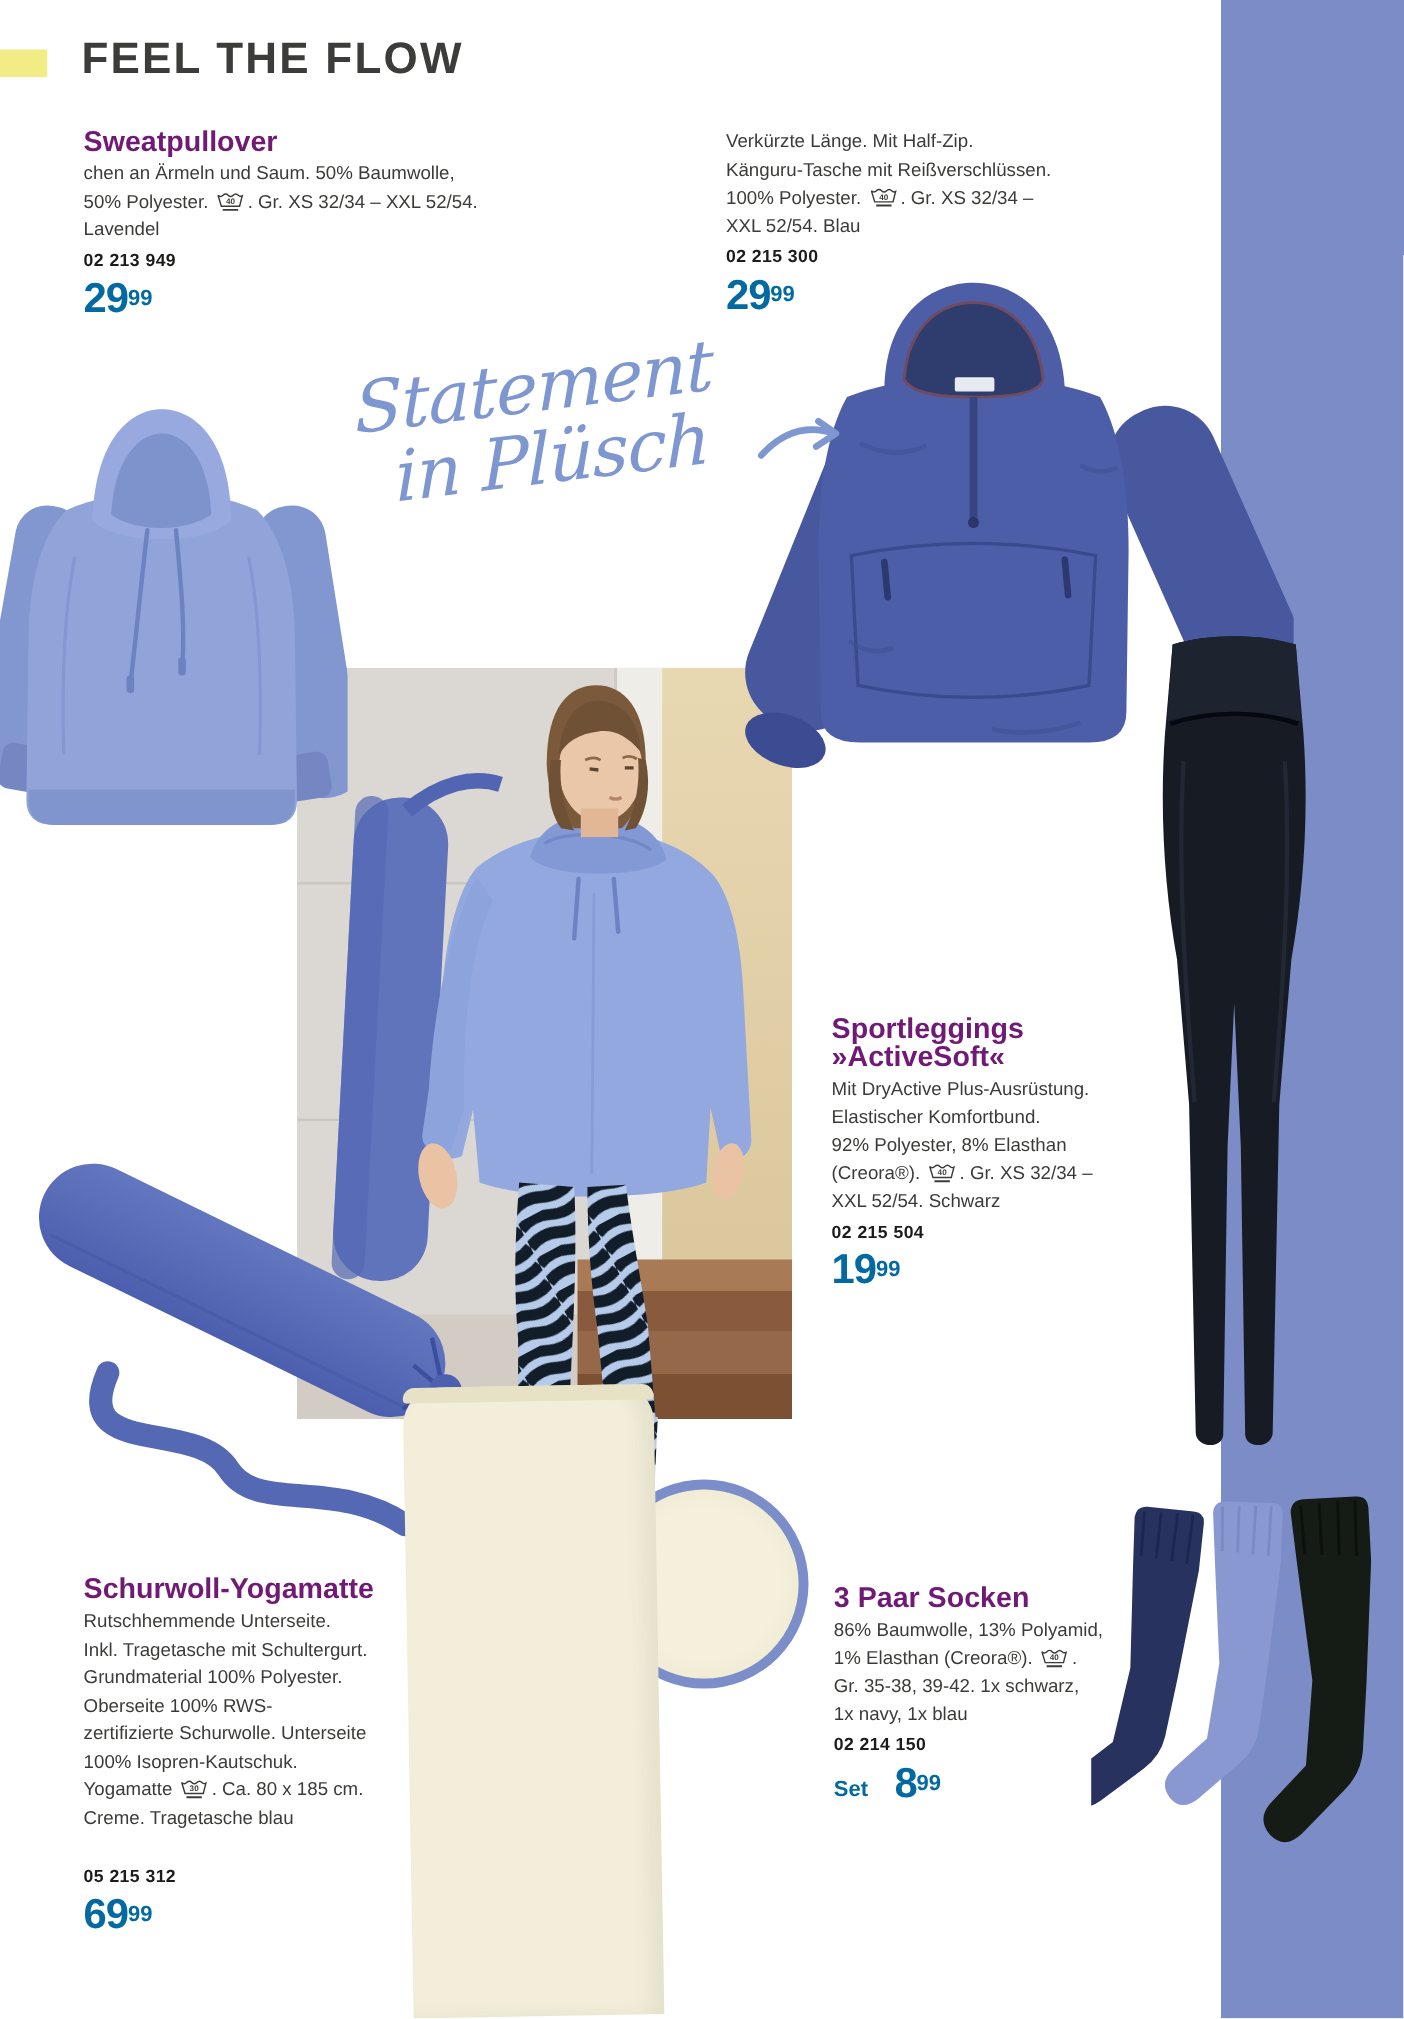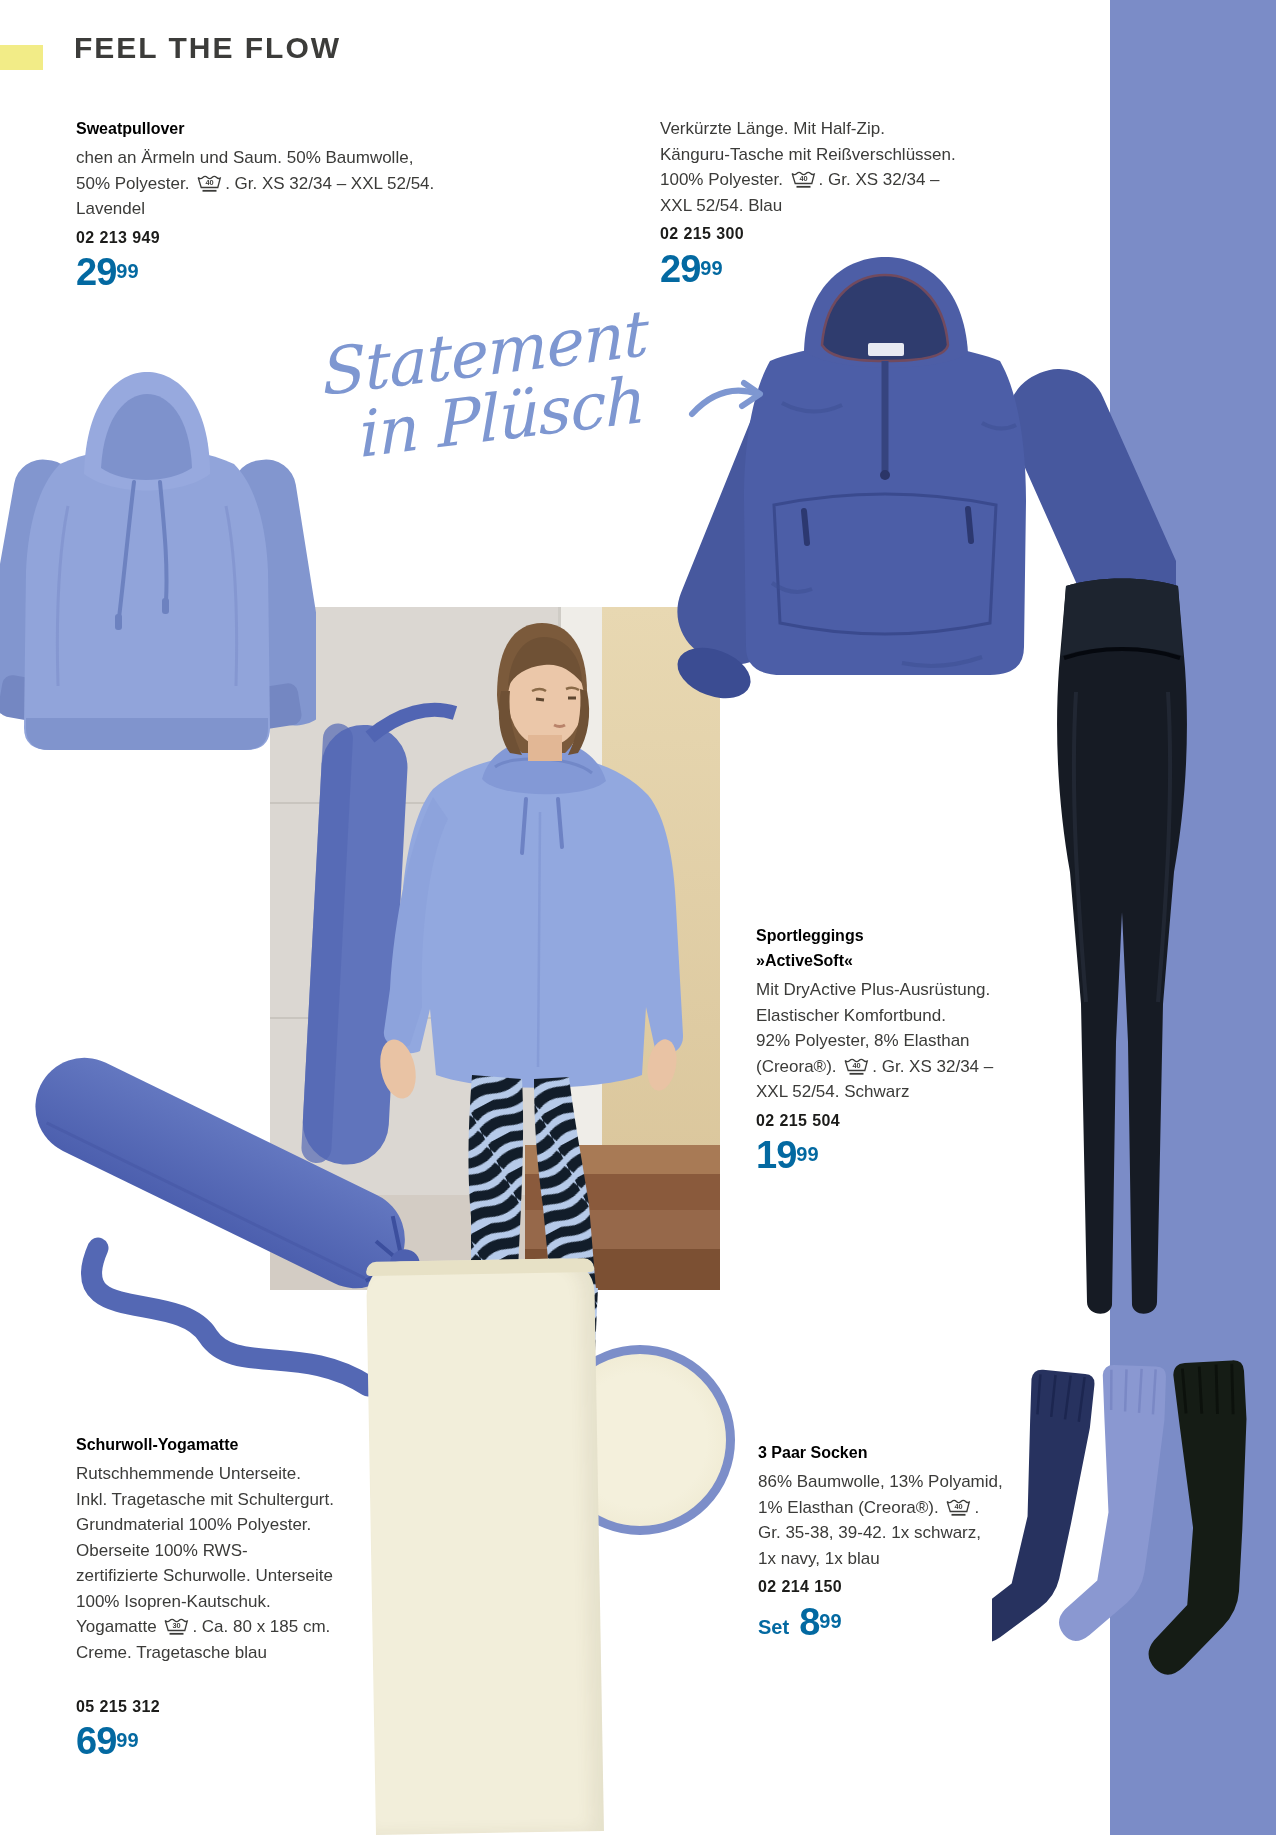--- a/index.html
+++ b/index.html
@@ -4,33 +4,33 @@
 <style>
   html,body{margin:0;padding:0;background:#fff}
   .page{position:relative;width:1276px;height:1835px;background:#ffffff;overflow:hidden;
         font-family:"Liberation Sans",sans-serif;color:#3b3b39}
 
   
   .band{position:absolute;left:1110px;top:0;width:166px;height:1835px;background:#7b8cc7;z-index:0}
 
   
   .ysq{position:absolute;left:0;top:45px;width:43px;height:25px;background:#f2ec87;z-index:4}
-  .title{position:absolute;left:74px;top:31px;margin:0;font-size:30px;font-weight:600;
+  .title{position:absolute;left:74px;top:31px;margin:0;font-size:40px;font-weight:600;
          letter-spacing:2px;color:#3c3c3a;z-index:5}
 
   
   .prod{position:absolute;z-index:6;font-size:17px;line-height:25.5px}
-  .pname{margin:0 0 4px;font-size:16px;line-height:25px;font-weight:700;color:#000000;white-space:pre-line}
+  .pname{margin:0 0 4px;font-size:26px;line-height:25px;font-weight:700;color:#701a75;white-space:pre-line}
   .dline{min-height:25.5px}
   .pdesc .wash{height:21px;width:27px;vertical-align:-5px;margin:0 2px;color:#3b3b39}
   .part{font-size:16px;font-weight:700;color:#1c1c1a;margin-top:3px;letter-spacing:.4px}
   .pprice{margin-top:9px;color:#0369a1}
   .pint{font-size:38px;font-weight:700;letter-spacing:-1px}
   .psup{font-size:20px;font-weight:700}
-  .pset{font-size:20px;font-weight:700;margin-right:10px}
+  .pset{font-size:20px;font-weight:700;margin-right:24px}
 
   
   .script{position:absolute;left:322px;top:320px;z-index:5;color:#7e97d1;
           font-family:"DejaVu Serif",serif;font-style:italic;font-size:64px;line-height:66px;
           transform:rotate(-7deg) skewX(-6deg);letter-spacing:-1px}
   .script .l2{margin-left:36px}
   .arrow{position:absolute;left:686px;top:376px;z-index:5}
 
   
   .img{position:absolute;z-index:1}

